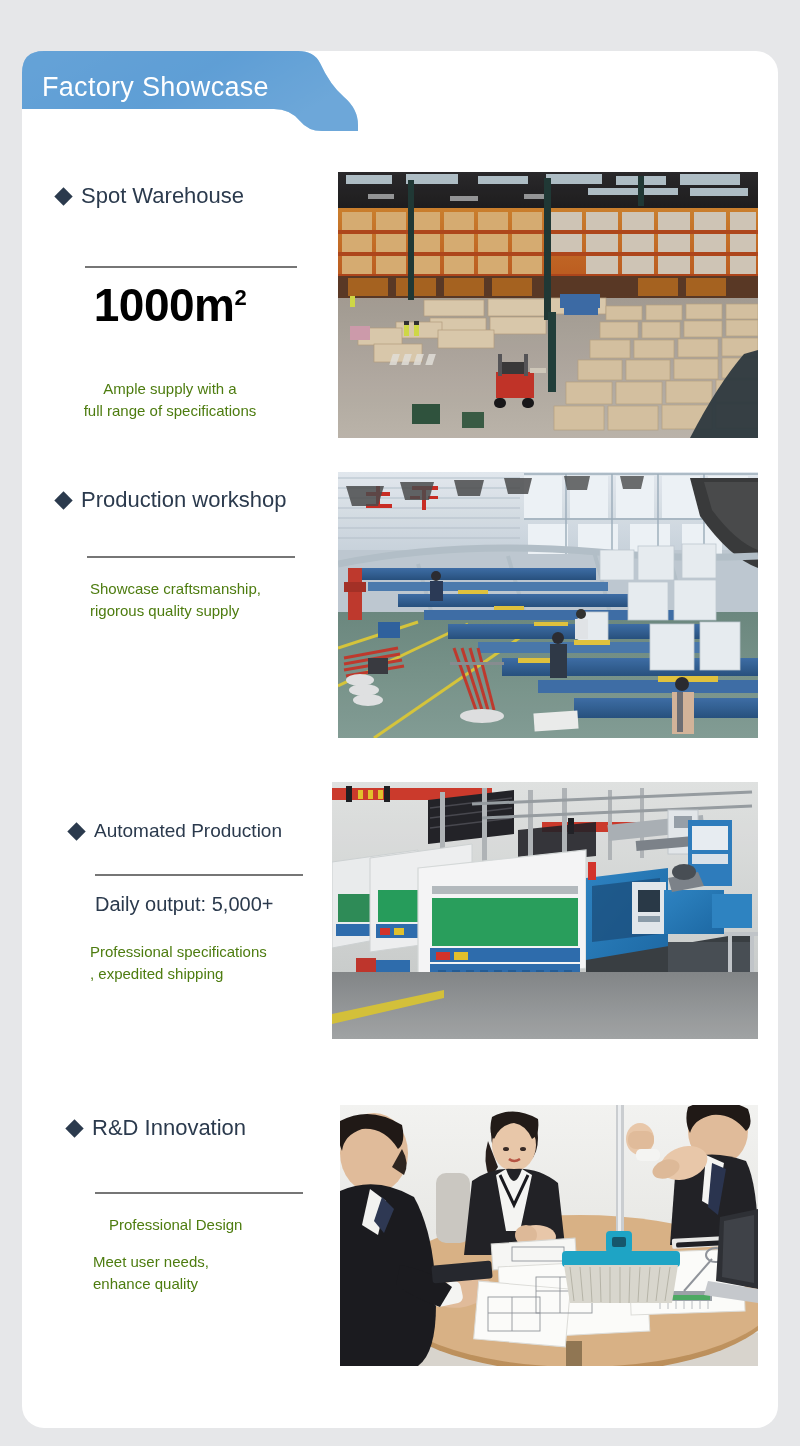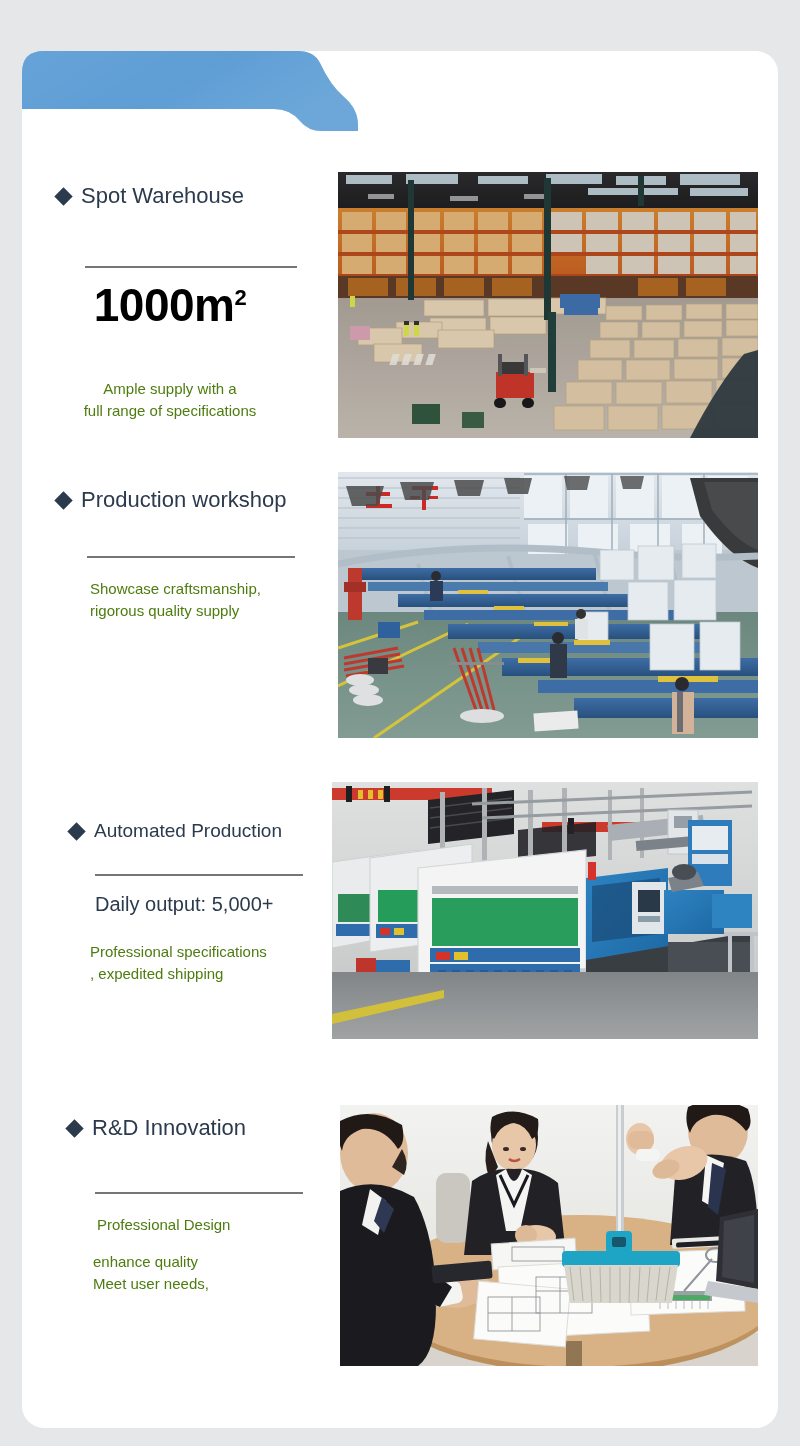--- a/index.html
+++ b/index.html
@@ -89,20 +89,21 @@
           <stop offset="0.55" stop-color="#5f9ed6"></stop>
           <stop offset="1" stop-color="#7fb2dd"></stop>
         </linearGradient>
       </defs>
       <path d="M0,22 Q0,0 22,0 L276,0 Q292,0 298,12 Q308,34 322,46 Q336,58 336,74
                L336,80 L300,80 Q286,80 278,70 Q268,58 252,58 L0,58 Z" fill="url(#tabgrad)"></path>
       <path d="M0,22 Q0,0 22,0 L276,0 Q292,0 298,12 Q308,34 322,46 Q336,58 336,74
                L336,80 L300,80 Q286,80 278,70 Q268,58 252,58 L0,58 Z" fill="#5f9ed6" opacity="0.55"></path>
     </svg>
   </div>
+  <div class="header-title">Factory Showcase</div>
 
   <div class="section" style="left:57px; top:183px; width:250px;">
     <div class="head-row">
       <span class="diamond"></span>
       <span class="head-text">Spot Warehouse</span>
     </div>
   </div>
   <div class="divider" style="position:absolute; left:85px; top:266px; width:212px;"></div>
   <div style="position:absolute; left:30px; top:278px; width:280px; text-align:center;">
     <div class="bignum"><span>1000m</span><sup>2</sup></div>
@@ -664,24 +665,24 @@
     </svg>
   </div>
 
   <div class="section" style="left:68px; top:1115px; width:260px;">
     <div class="head-row">
       <span class="diamond"></span>
       <span class="head-text">R&amp;D Innovation</span>
     </div>
   </div>
   <div class="divider" style="position:absolute; left:95px; top:1192px; width:208px;"></div>
-  <div class="desc" style="position:absolute; left:97px; top:1214px; width:230px;">Professional Design</div>
+  <div class="desc" style="position:absolute; left:109px; top:1214px; width:230px;">Professional Design</div>
   <div class="desc" style="position:absolute; left:93px; top:1251px; width:230px;">
+    <div>Meet user needs,</div>
     <div>enhance quality</div>
-    <div>Meet user needs,</div>
   </div>
 
   <div class="photo" style="left:340px; top:1105px; width:418px; height:261px;">
     <svg viewBox="0 0 418 261" preserveAspectRatio="none">
       <defs>
         <linearGradient id="rd-wall" x1="0" y1="0" x2="0" y2="1">
           <stop offset="0" stop-color="#f2f2f0"></stop>
             <stop offset="1" stop-color="#dededa"></stop>
         </linearGradient>
         <linearGradient id="rd-table" x1="0" y1="0" x2="0" y2="1">

